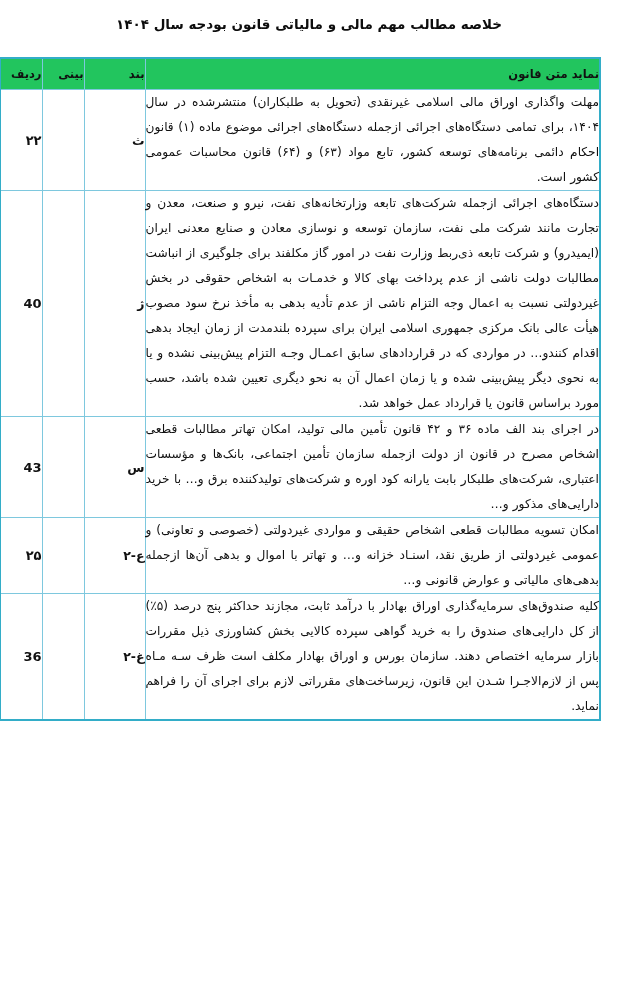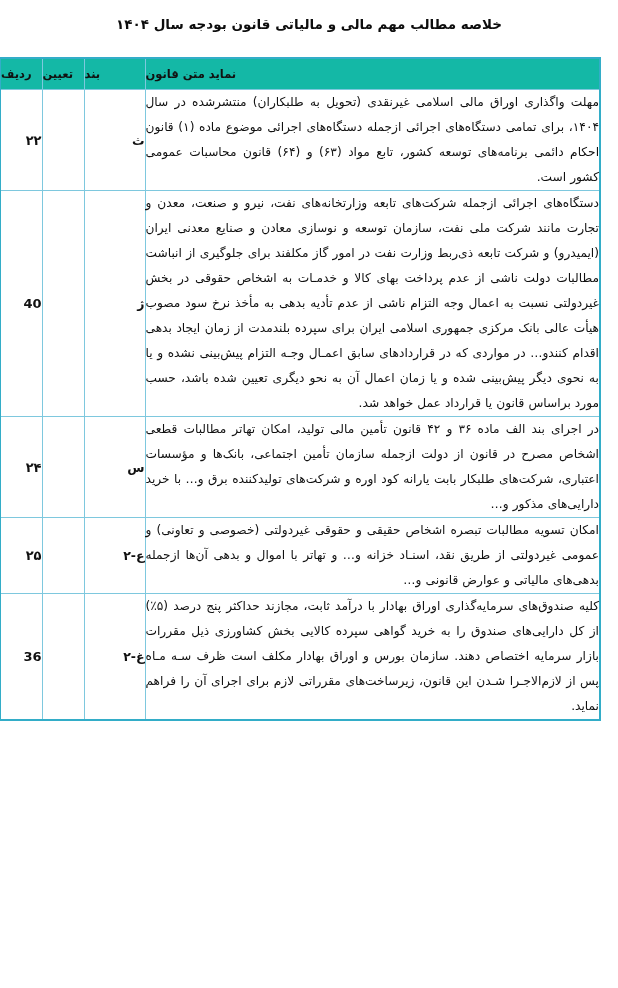--- a/index.html
+++ b/index.html
@@ -46,26 +46,26 @@
     border: 2.5px solid #33adc8;
     background: #ffffff;
   }
   table.law-table th,
   table.law-table td {
     border: 1px solid #7ec8de;
     vertical-align: middle;
     padding: 0;
   }
   thead th {
-    background: #14b8a6;
+    background: #22c55e;
     font-size: 11.5px;
     font-weight: bold;
     color: #111111;
     height: 30px;
-    text-align: left;
+    text-align: right;
     border-bottom: 2.5px solid #33adc8;
   }
   
   col.c-text   { width: 455px; }
   col.c-band   { width: 61px;  }
   col.c-tabs   { width: 42px;  }
   col.c-radif  { width: 42px;  }
 
   td.cell-text {
     text-align: justify;
@@ -99,21 +99,21 @@
       <colgroup>
         <col class="c-text">
         <col class="c-band">
         <col class="c-tabs">
         <col class="c-radif">
       </colgroup>
       <thead>
         <tr>
           <th>نماید متن قانون</th>
           <th>بند</th>
-          <th>تعیین</th>
+          <th>بینی</th>
           <th>ردیف</th>
         </tr>
       </thead>
       <tbody>
 
         <tr>
           <td class="cell-text">مهلت واگذاری اوراق مالی اسلامی غیرنقدی (تحویل به طلبکاران) منتشرشده در سال ۱۴۰۴، برای تمامی دستگاه‌های اجرائی ازجمله دستگاه‌های اجرائی موضوع ماده (۱) قانون احکام دائمی برنامه‌های توسعه کشور، تابع مواد (۶۳) و (۶۴) قانون محاسبات عمومی کشور است.</td>
           <td class="cell-band">ث</td>
           <td class="cell-tabsere"></td>
           <td class="cell-radif">۲۲</td>
@@ -123,25 +123,25 @@
           <td class="cell-text">دستگاه‌های اجرائی ازجمله شرکت‌های تابعه وزارتخانه‌های نفت، نیرو و صنعت، معدن و تجارت مانند شرکت ملی نفت، سازمان توسعه و نوسازی معادن و صنایع معدنی ایران (ایمیدرو) و شرکت تابعه ذی‌ربط وزارت نفت در امور گاز مکلفند برای جلوگیری از انباشت مطالبات دولت ناشی از عدم پرداخت بهای کالا و خدمـات به اشخاص حقوقی در بخش غیردولتی نسبت به اعمال وجه التزام ناشی از عدم تأدیه بدهی به مأخذ نرخ سود مصوب هیأت عالی بانک مرکزی جمهوری اسلامی ایران برای سپرده بلندمدت از زمان ایجاد بدهی اقدام کنندو… در مواردی که در قراردادهای سابق اعمـال وجـه التزام پیش‌بینی نشده و یا به نحوی دیگر پیش‌بینی شده و یا زمان اعمال آن به نحو دیگری تعیین شده باشد، حسب مورد براساس قانون یا قرارداد عمل خواهد شد.</td>
           <td class="cell-band">ژ</td>
           <td class="cell-tabsere"></td>
           <td class="cell-radif">40</td>
         </tr>
 
         <tr>
           <td class="cell-text">در اجرای بند الف ماده ۳۶ و ۴۲ قانون تأمین مالی تولید، امکان تهاتر مطالبات قطعی اشخاص مصرح در قانون از دولت ازجمله سازمان تأمین اجتماعی، بانک‌ها و مؤسسات اعتباری، شرکت‌های طلبکار بابت یارانه کود اوره و شرکت‌های تولیدکننده برق و… با خرید دارایی‌های مذکور و…</td>
           <td class="cell-band">س</td>
           <td class="cell-tabsere"></td>
-          <td class="cell-radif">۲۴</td>
+          <td class="cell-radif">43</td>
         </tr>
 
         <tr>
-          <td class="cell-text">امکان تسویه مطالبات تبصره اشخاص حقیقی و حقوقی غیردولتی (خصوصی و تعاونی) و عمومی غیردولتی از طریق نقد، اسنـاد خزانه و… و تهاتر با اموال و بدهی آن‌ها ازجمله بدهی‌های مالیاتی و عوارض قانونی و…</td>
+          <td class="cell-text">امکان تسویه مطالبات قطعی اشخاص حقیقی و مواردی غیردولتی (خصوصی و تعاونی) و عمومی غیردولتی از طریق نقد، اسنـاد خزانه و… و تهاتر با اموال و بدهی آن‌ها ازجمله بدهی‌های مالیاتی و عوارض قانونی و…</td>
           <td class="cell-band">ع-۲</td>
           <td class="cell-tabsere"></td>
           <td class="cell-radif">۲۵</td>
         </tr>
 
         <tr>
           <td class="cell-text">کلیه صندوق‌های سرمایه‌گذاری اوراق بهادار با درآمد ثابت، مجازند حداکثر پنج درصد (۵٪) از کل دارایی‌های صندوق را به خرید گواهی سپرده کالایی بخش کشاورزی ذیل مقررات بازار سرمایه اختصاص دهند. سازمان بورس و اوراق بهادار مکلف است ظرف سـه مـاه پس از لازم‌الاجـرا شـدن این قانون، زیرساخت‌های مقرراتی لازم برای اجرای آن را فراهم نماید.</td>
           <td class="cell-band">غ-۲</td>
           <td class="cell-tabsere"></td>
           <td class="cell-radif">36</td>

